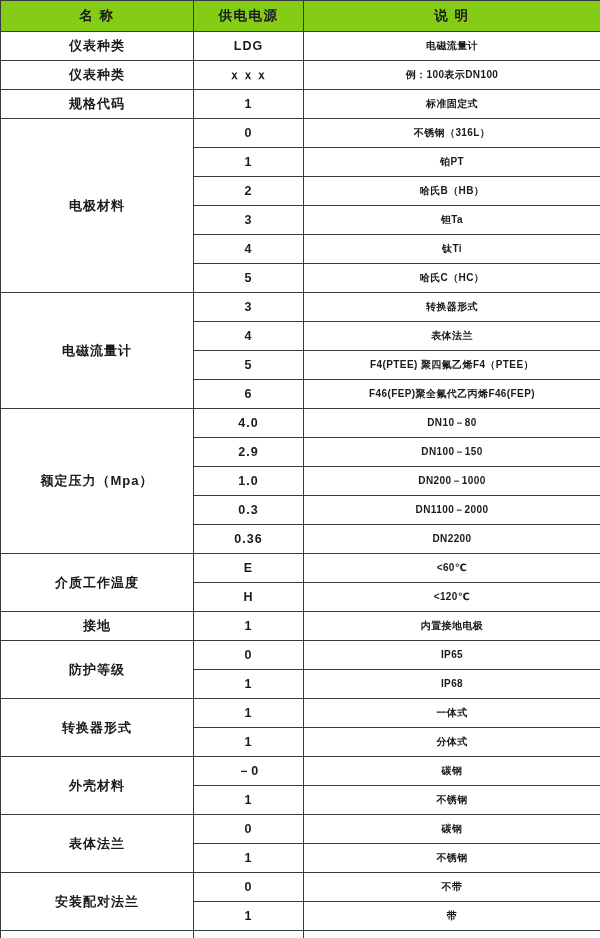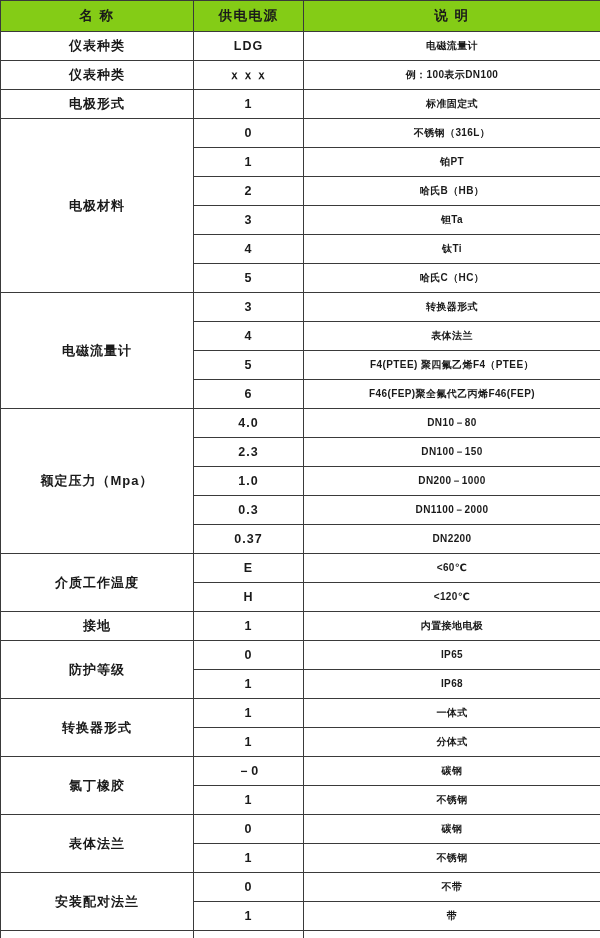--- a/index.html
+++ b/index.html
@@ -80,21 +80,21 @@
         </td>
       </tr>
       <tr class="row">
         <td class="name-cell" rowspan="1">仪表种类</td>
         <td class="code-cell">ｘｘｘ</td>
         <td class="desc-cell">
           <span class="desc-line">例：100表示DN100</span>
         </td>
       </tr>
       <tr class="row">
-        <td class="name-cell" rowspan="1">电极形式</td>
+        <td class="name-cell" rowspan="1">规格代码</td>
         <td class="code-cell">1</td>
         <td class="desc-cell">
           <span class="desc-line">标准固定式</span>
         </td>
       </tr>
       <tr class="row">
         <td class="name-cell" rowspan="6">电极材料</td>
         <td class="code-cell">0</td>
         <td class="desc-cell">
           <span class="desc-line">不锈钢（316L）</span>
@@ -156,39 +156,39 @@
         </td>
       </tr>
       <tr class="row">
         <td class="name-cell" rowspan="5">额定压力（Mpa）</td>
         <td class="code-cell">4.0</td>
         <td class="desc-cell">
           <span class="desc-line">DN10－80</span>
         </td>
       </tr>
       <tr class="row">
-        <td class="code-cell">2.3</td>
+        <td class="code-cell">2.9</td>
         <td class="desc-cell">
           <span class="desc-line">DN100－150</span>
         </td>
       </tr>
       <tr class="row">
         <td class="code-cell">1.0</td>
         <td class="desc-cell">
           <span class="desc-line">DN200－1000</span>
         </td>
       </tr>
       <tr class="row">
         <td class="code-cell">0.3</td>
         <td class="desc-cell">
           <span class="desc-line">DN1100－2000</span>
         </td>
       </tr>
       <tr class="row">
-        <td class="code-cell">0.37</td>
+        <td class="code-cell">0.36</td>
         <td class="desc-cell">
           <span class="desc-line">DN2200</span>
         </td>
       </tr>
       <tr class="row">
         <td class="name-cell" rowspan="2">介质工作温度</td>
         <td class="code-cell">E</td>
         <td class="desc-cell">
           <span class="desc-line">&lt;60℃</span>
         </td>
@@ -226,21 +226,21 @@
           <span class="desc-line">一体式</span>
         </td>
       </tr>
       <tr class="row">
         <td class="code-cell">1</td>
         <td class="desc-cell">
           <span class="desc-line">分体式</span>
         </td>
       </tr>
       <tr class="row">
-        <td class="name-cell" rowspan="2">氯丁橡胶</td>
+        <td class="name-cell" rowspan="2">外壳材料</td>
         <td class="code-cell">－0</td>
         <td class="desc-cell">
           <span class="desc-line">碳钢</span>
         </td>
       </tr>
       <tr class="row">
         <td class="code-cell">1</td>
         <td class="desc-cell">
           <span class="desc-line">不锈钢</span>
         </td>

